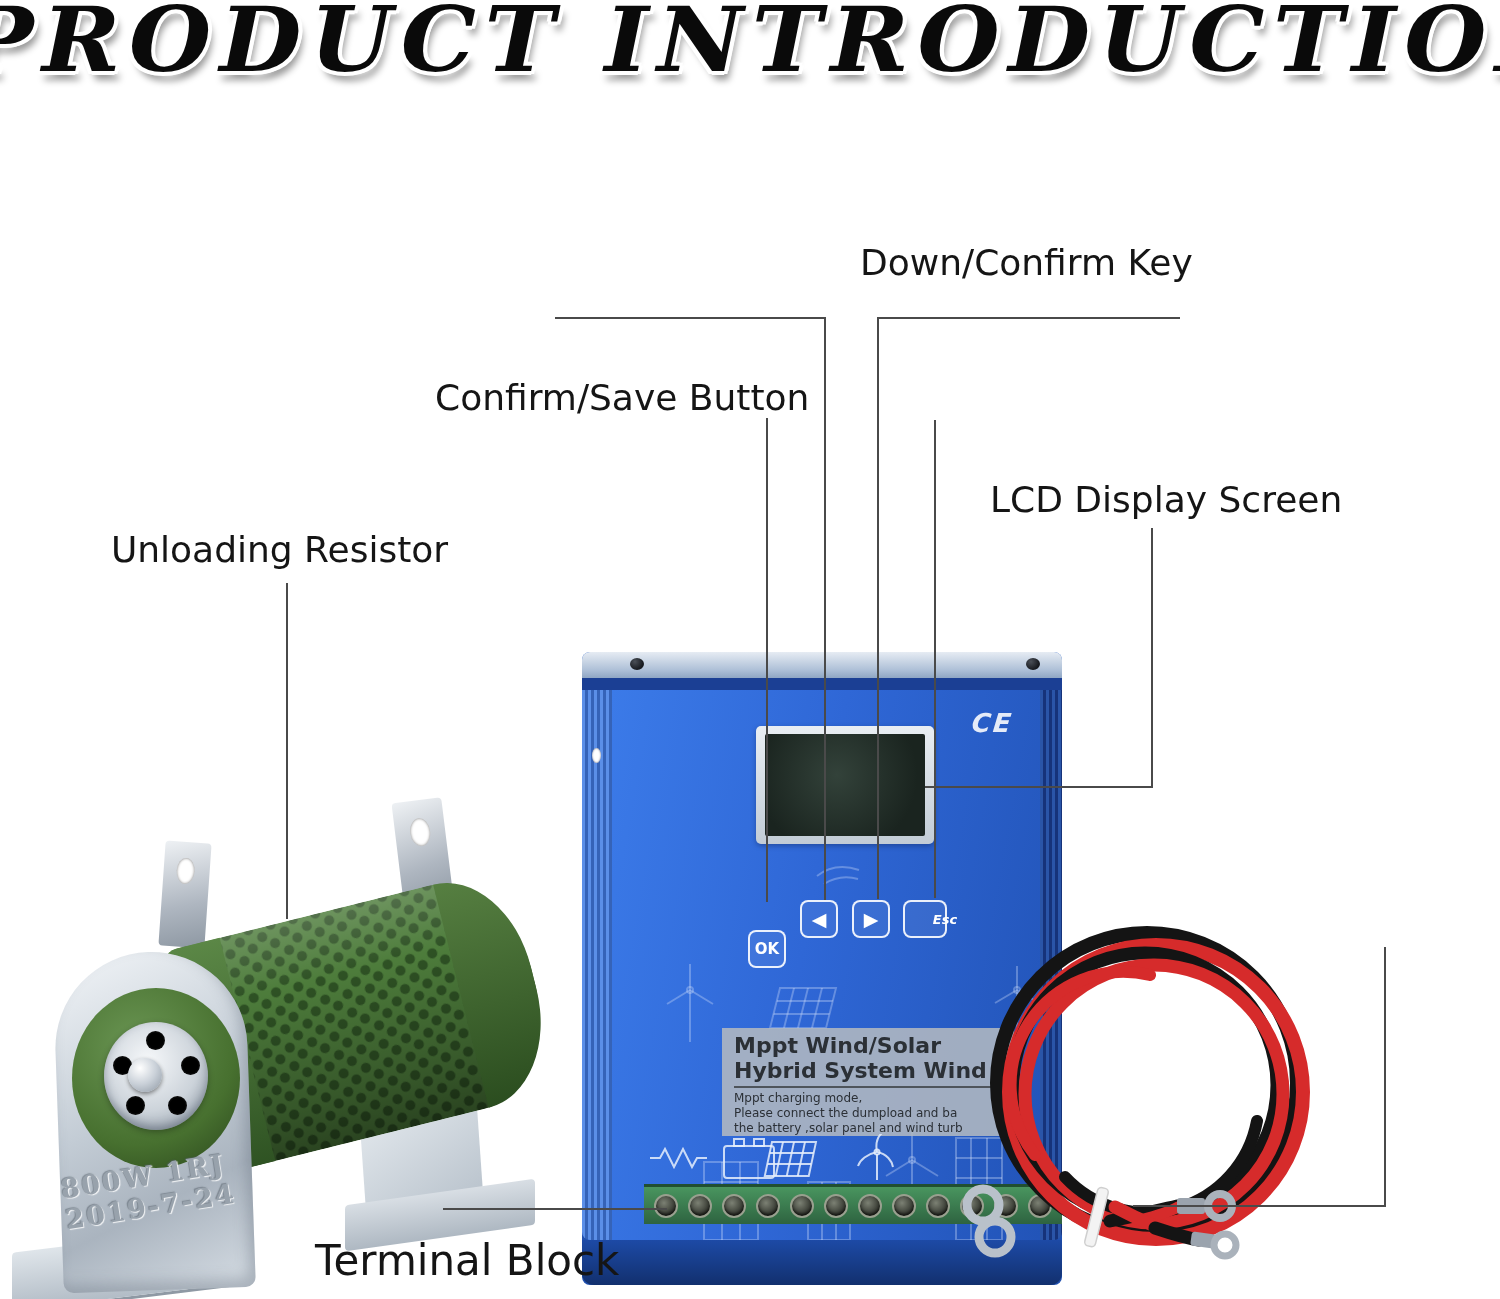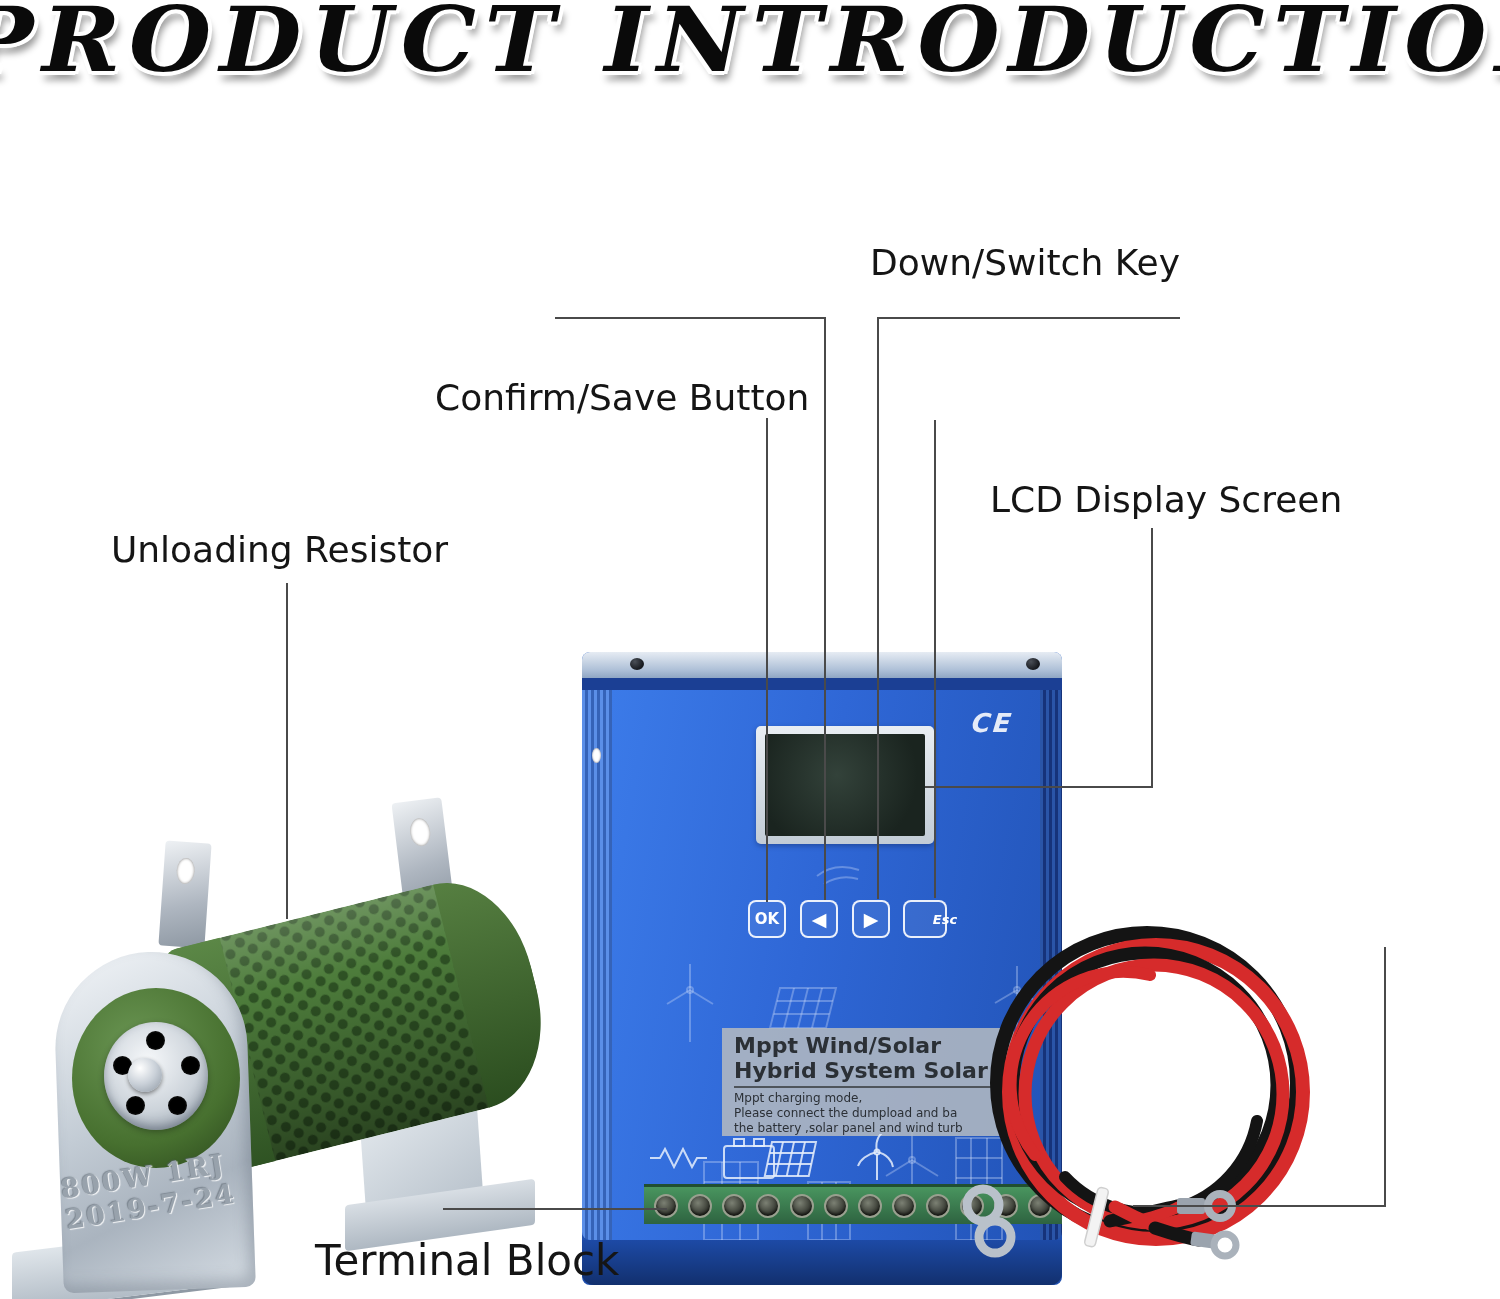--- a/index.html
+++ b/index.html
@@ -122,21 +122,21 @@
   
   .coil{position:absolute;left:915px;top:915px;z-index:20;}
 </style>
 </head>
 <body>
 
 <div class="stage">
 
   <h1 class="title">PRODUCT INTRODUCTION</h1>
 
-  <div class="note" style="left:860px;top:241px;width:330px;">Down/Switch Key</div>
+  <div class="note" style="left:860px;top:241px;width:330px;">Down/Confirm Key</div>
   <div class="note" style="left:435px;top:376px;width:290px;">Confirm/Save Button</div>
   <div class="note" style="left:990px;top:478px;width:340px;">LCD Display Screen</div>
   <div class="note" style="left:107px;top:528px;width:345px;">Unloading Resistor</div>
   <div class="note big" style="left:315px;top:1236px;width:250px;">Terminal Block</div>
 
   <div class="line" style="left:555px;top:317px;width:270px;height:2px;"></div>
   <div class="line" style="left:824px;top:317px;width:2px;height:583px;"></div>
   <div class="line" style="left:877px;top:317px;width:303px;height:2px;"></div>
   <div class="line" style="left:877px;top:317px;width:2px;height:582px;"></div>
   <div class="line" style="left:766px;top:418px;width:2px;height:484px;"></div>
@@ -226,28 +226,28 @@
           </g>
         </g>
       </svg>
 
       <div class="ce">CE</div>
 
       <div class="lcd-frame">
         <div class="lcd-screen"></div>
       </div>
 
-      <div class="dev-btn" style="left:136px;">OK</div>
+      <div class="dev-btn" style="left:136px;margin-top:30px;">OK</div>
       <div class="dev-btn arrow" style="left:188px;">◀</div>
       <div class="dev-btn arrow" style="left:240px;">▶</div>
       <div class="dev-btn esc" style="left:291px;">Esc</div>
 
       <div class="sticker">
         <div class="t">Mppt Wind/Solar</div>
-        <div class="t">Hybrid System Solar</div>
+        <div class="t">Hybrid System Wind</div>
         <div class="rule"></div>
         <div class="b">Mppt charging mode,</div>
         <div class="b">Please connect the dumpload and ba</div>
         <div class="b">the battery ,solar panel and wind turb</div>
 
       </div>
 
       <svg class="term-icons" viewBox="0 0 360 50">
         <g fill="none" stroke="#e6eefb" stroke-opacity="0.85" stroke-width="2">
           <g>

